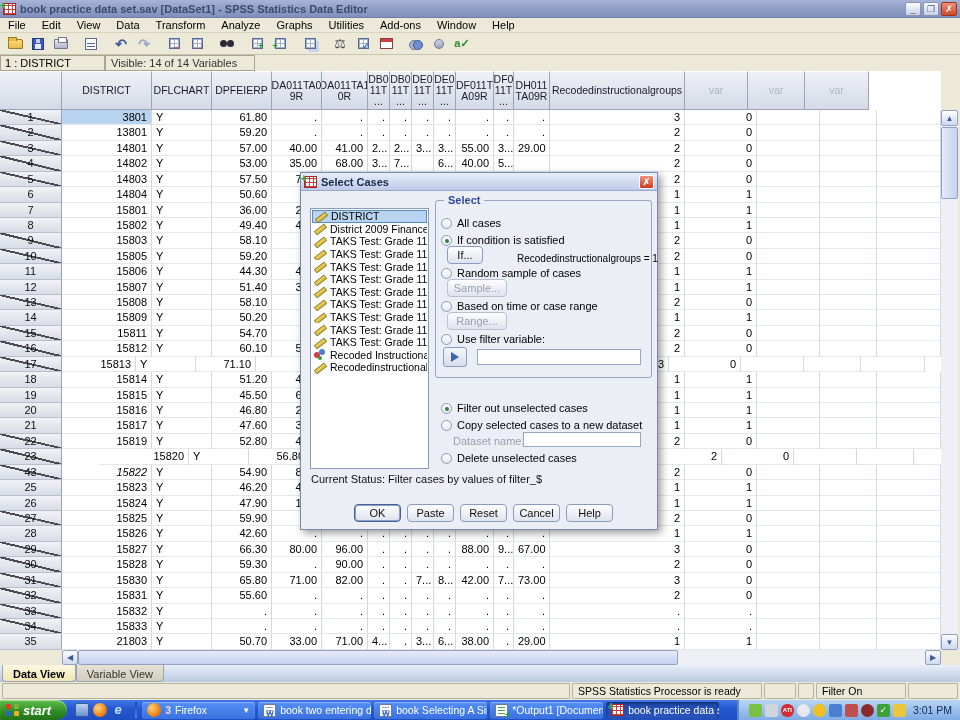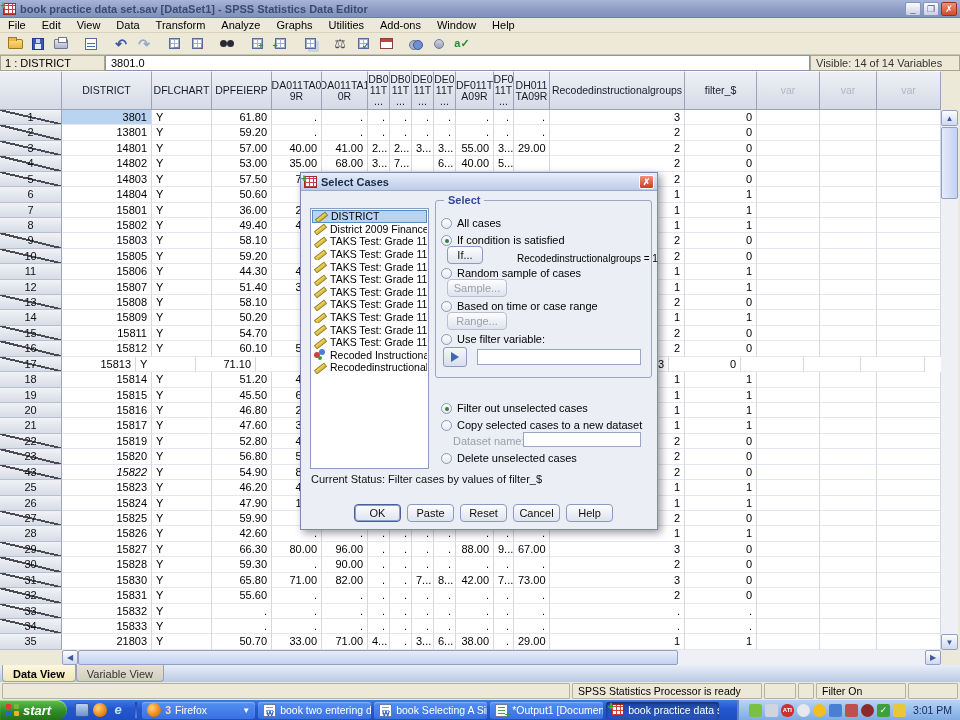--- a/index.html
+++ b/index.html
@@ -297,21 +297,20 @@
       <span class="ic-circle"></span>
     </span>
     <span class="tbi">
       <span class="ic-spell">a✓</span>
     </span>
     <span class="tsep"></span>
   </div>
 
 <div id="cellrefbar">
   <span id="cellref">1 : DISTRICT</span>
-  <span id="cellvalue">3801.0</span>
   <span id="visinfo">Visible: 14 of 14 Variables</span>
 </div>
 
 <div id="grid">
   <div id="ghead">
       <div class="hcell" style="width: 62px; flex: 0 0 auto;"></div>
       <div class="hcell" style="width: 90px; flex: 0 0 auto;">DISTRICT</div>
       <div class="hcell" style="width: 60px; flex: 0 0 auto;">DFLCHART</div>
       <div class="hcell" style="width: 60px; flex: 0 0 auto;">DPFEIERP</div>
       <div class="hcell" style="width: 50px; flex: 0 0 auto;">DA011TA0
@@ -331,21 +330,20 @@
 11T
 ...</div>
       <div class="hcell" style="width: 38px; flex: 0 0 auto;">DF011T
 A09R</div>
       <div class="hcell" style="width: 20px; flex: 0 0 auto;">DF0
 11T
 ...</div>
       <div class="hcell" style="width: 36px; flex: 0 0 auto;">DH011
 TA09R</div>
       <div class="hcell" style="width: 135px; flex: 0 0 auto;">Recodedinstructionalgroups</div>
-      <div class="hcell" style="width: 72px; flex: 0 0 auto;">filter_$</div>
       <div class="hcell varcol" style="width: 63px; flex: 0 0 auto;">var</div>
       <div class="hcell varcol" style="width: 57px; flex: 0 0 auto;">var</div>
       <div class="hcell varcol" style="width: 64px; flex: 0 0 auto;">var</div>
     </div>
   <div id="gbody">
       <div class="drow">
         <div class="rowhdr struck">1</div>
         <div class="dcell num selcell" style="width: 90px; flex: 0 0 auto;">3801</div>
         <div class="dcell" style="width: 60px; flex: 0 0 auto;">Y</div>
         <div class="dcell num" style="width: 60px; flex: 0 0 auto;">61.80</div>
@@ -779,21 +777,21 @@
         <div class="dcell num" style="width: 20px; flex: 0 0 auto;"></div>
         <div class="dcell num" style="width: 36px; flex: 0 0 auto;"></div>
         <div class="dcell num" style="width: 135px; flex: 0 0 auto;">2</div>
         <div class="dcell num" style="width: 72px; flex: 0 0 auto;">0</div>
         <div class="dcell num" style="width: 63px; flex: 0 0 auto;"></div>
         <div class="dcell num" style="width: 57px; flex: 0 0 auto;"></div>
         <div class="dcell num" style="width: 64px; flex: 0 0 auto;"></div>
       </div>
       <div class="drow">
         <div class="rowhdr struck">23</div>
-        <div class="dcell num" style="width: 90px; flex: 0 0 auto;">15820</div>
+        <div class="dcell num" style="width: 90px; flex: 0 0 auto; margin-left: 37px;">15820</div>
         <div class="dcell" style="width: 60px; flex: 0 0 auto;">Y</div>
         <div class="dcell num" style="width: 60px; flex: 0 0 auto;">56.80</div>
         <div class="dcell num" style="width: 50px; flex: 0 0 auto;">5&nbsp;&nbsp;&nbsp;&nbsp;&nbsp;</div>
         <div class="dcell num" style="width: 46px; flex: 0 0 auto;"></div>
         <div class="dcell num" style="width: 22px; flex: 0 0 auto;"></div>
         <div class="dcell num" style="width: 22px; flex: 0 0 auto;"></div>
         <div class="dcell num" style="width: 22px; flex: 0 0 auto;"></div>
         <div class="dcell num" style="width: 22px; flex: 0 0 auto;"></div>
         <div class="dcell num" style="width: 38px; flex: 0 0 auto;"></div>
         <div class="dcell num" style="width: 20px; flex: 0 0 auto;"></div>

